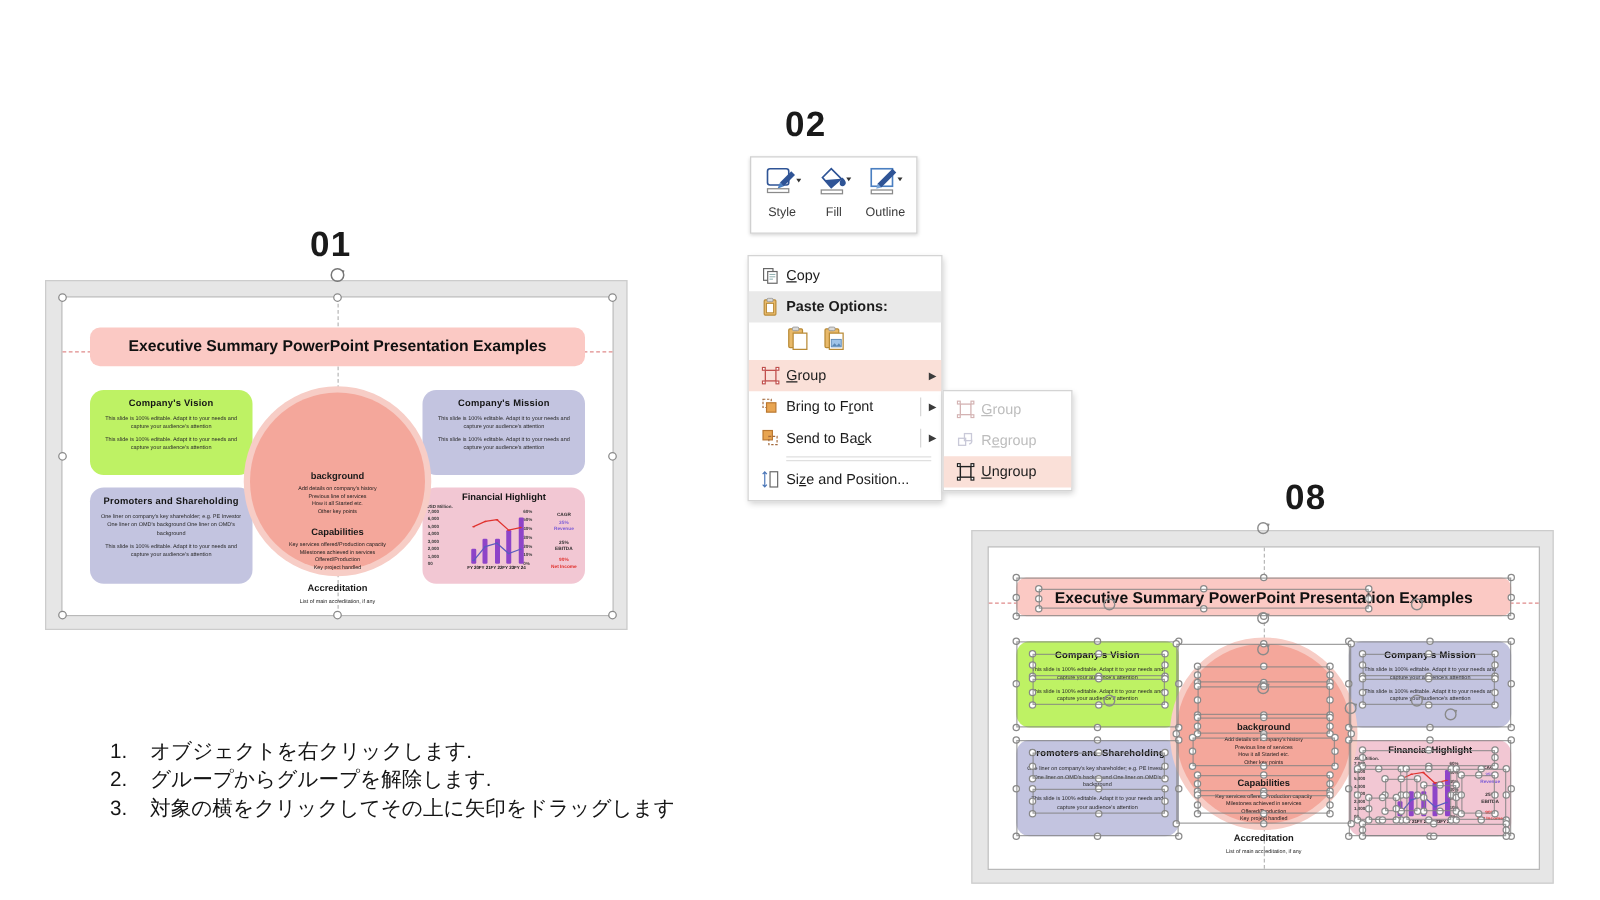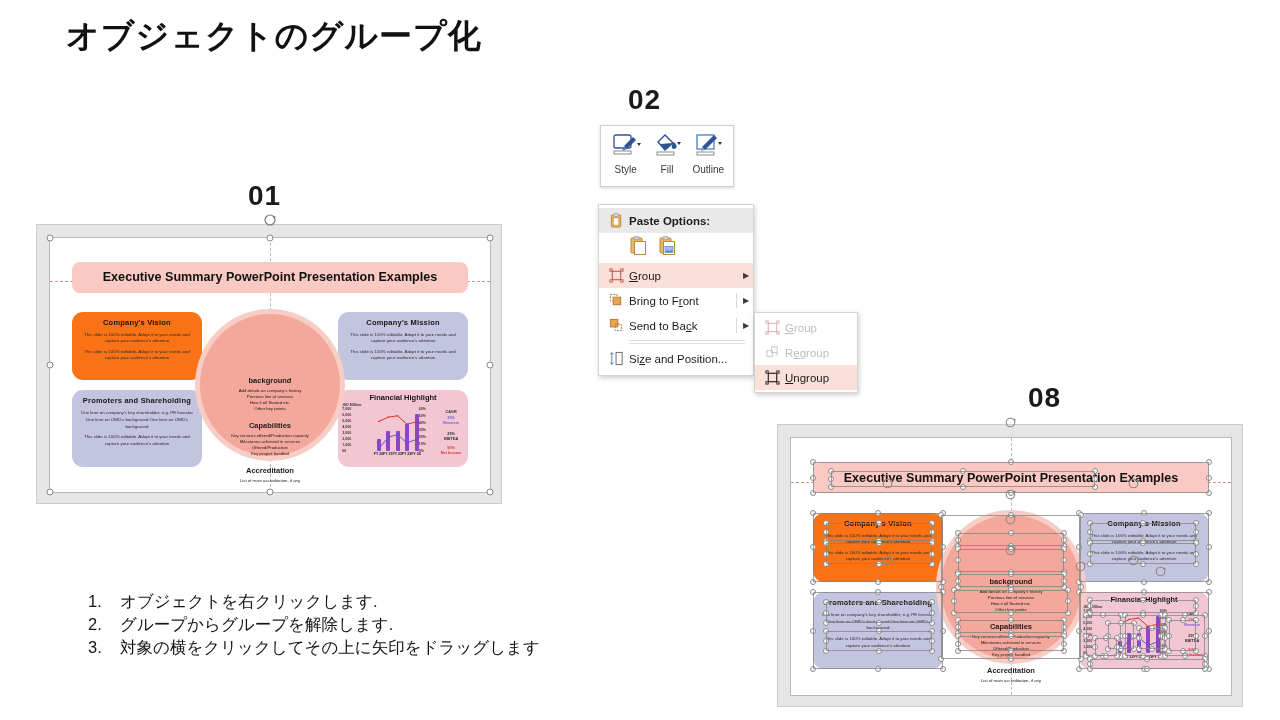--- a/index.html
+++ b/index.html
@@ -61,21 +61,21 @@
   
   .sl-title {
     position: absolute; background: #fbc9c4; border-radius: 8px;
     display: flex; align-items: center; justify-content: center;
     color: #111; font-weight: 700; white-space: nowrap;
   }
   .card {
     position: absolute; border-radius: 11px; padding: 6px 7px;
     text-align: center; overflow: hidden;
   }
-  .card.vision, .card.mission-l { background: #f97316; }
+  .card.vision, .card.mission-l { background: #bef264; }
   .card.mission, .card.promoters { background: #c3c4e0; }
   .card.fin { background: #f2c7d3; }
   .card h4 {
     font-size: 7.5px; font-weight: 700; color: #151515; margin-bottom: 5px;
     letter-spacing: .2px;
   }
   .card p { font-size: 4.4px; line-height: 1.5; color: #2a2a2a; margin-bottom: 4px; }
   .circle {
     position: absolute; border-radius: 50%;
     background: #f4a79b; box-shadow: 0 0 0 5px #f7cdc6;
@@ -158,21 +158,20 @@
     font-size: 16.5px; color: #141414; line-height: 1.38;
   }
   .steps .row { display: flex; }
   .steps .n { width: 32px; flex: none; }
   .steps .t { flex: 1; }
 </style>
 </head>
 <body>
 <div id="root">
 
-<div class="page-title">オブジェクトのグループ化</div>
 
 <div class="step-num" id="num01">01</div>
 <div class="step-num" id="num02">02</div>
 <div class="step-num" id="num03">08</div>
 
 <div class="slide-frame" id="slide1-frame" style="left:36px; top:224px; width:466px; height:280px;">
   <div class="slide-inner" style="left:12px; top:12px; width:442px; height:256px;">
         <div class="guide-h" style="top: 17%;"></div>
         <div class="guide-v" style="left: 50%;"></div>
         <div class="sl-title" style="left: 5%; top: 9.5%; width: 90%; height: 12%; font-size: 12.6px;">Executive Summary PowerPoint Presentation Examples</div>
@@ -702,20 +701,30 @@
         <path d="M25 10 l4 0 l-2 3 z" fill="#333"></path>
       </svg>
     </span>
     <span class="mt-label">Outline</span>
   </div>
 </div>
 
 <div class="ctx-menu">
 
 
+  <div class="ctx-item">
+    <span class="ico">
+      <svg width="15" height="15" viewBox="0 0 16 16">
+        <rect x="2" y="2" width="8" height="10" fill="#fff" stroke="#666" stroke-width="1"></rect>
+        <rect x="5.5" y="4.5" width="8" height="10" fill="#fff" stroke="#666" stroke-width="1"></rect>
+        <path d="M7 7h5M7 9h5M7 11h3" stroke="#8aa" stroke-width=".8"></path>
+      </svg>
+    </span>
+    <span class="lbl"><u>C</u>opy</span>
+  </div>
 
   <div class="ctx-item header">
     <span class="ico">
       <svg width="15" height="16" viewBox="0 0 16 17">
         <rect x="2.5" y="2" width="10" height="13" rx="1" fill="#e8b96a" stroke="#b98b37" stroke-width="1"></rect>
         <rect x="5" y="0.6" width="5" height="3" rx="1" fill="#d9d9d9" stroke="#999" stroke-width=".8"></rect>
         <rect x="4.5" y="5" width="6" height="8" fill="#fff" stroke="#b98b37" stroke-width=".8"></rect>
       </svg>
     </span>
     <span class="lbl">Paste Options:</span>

